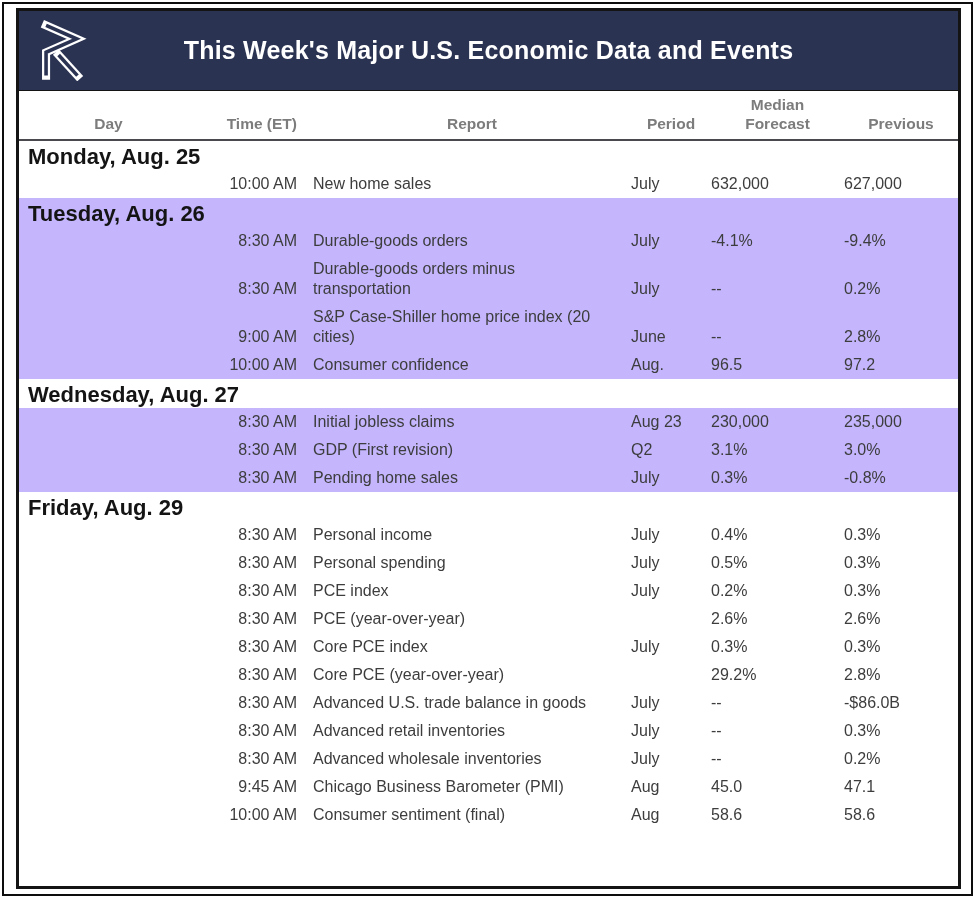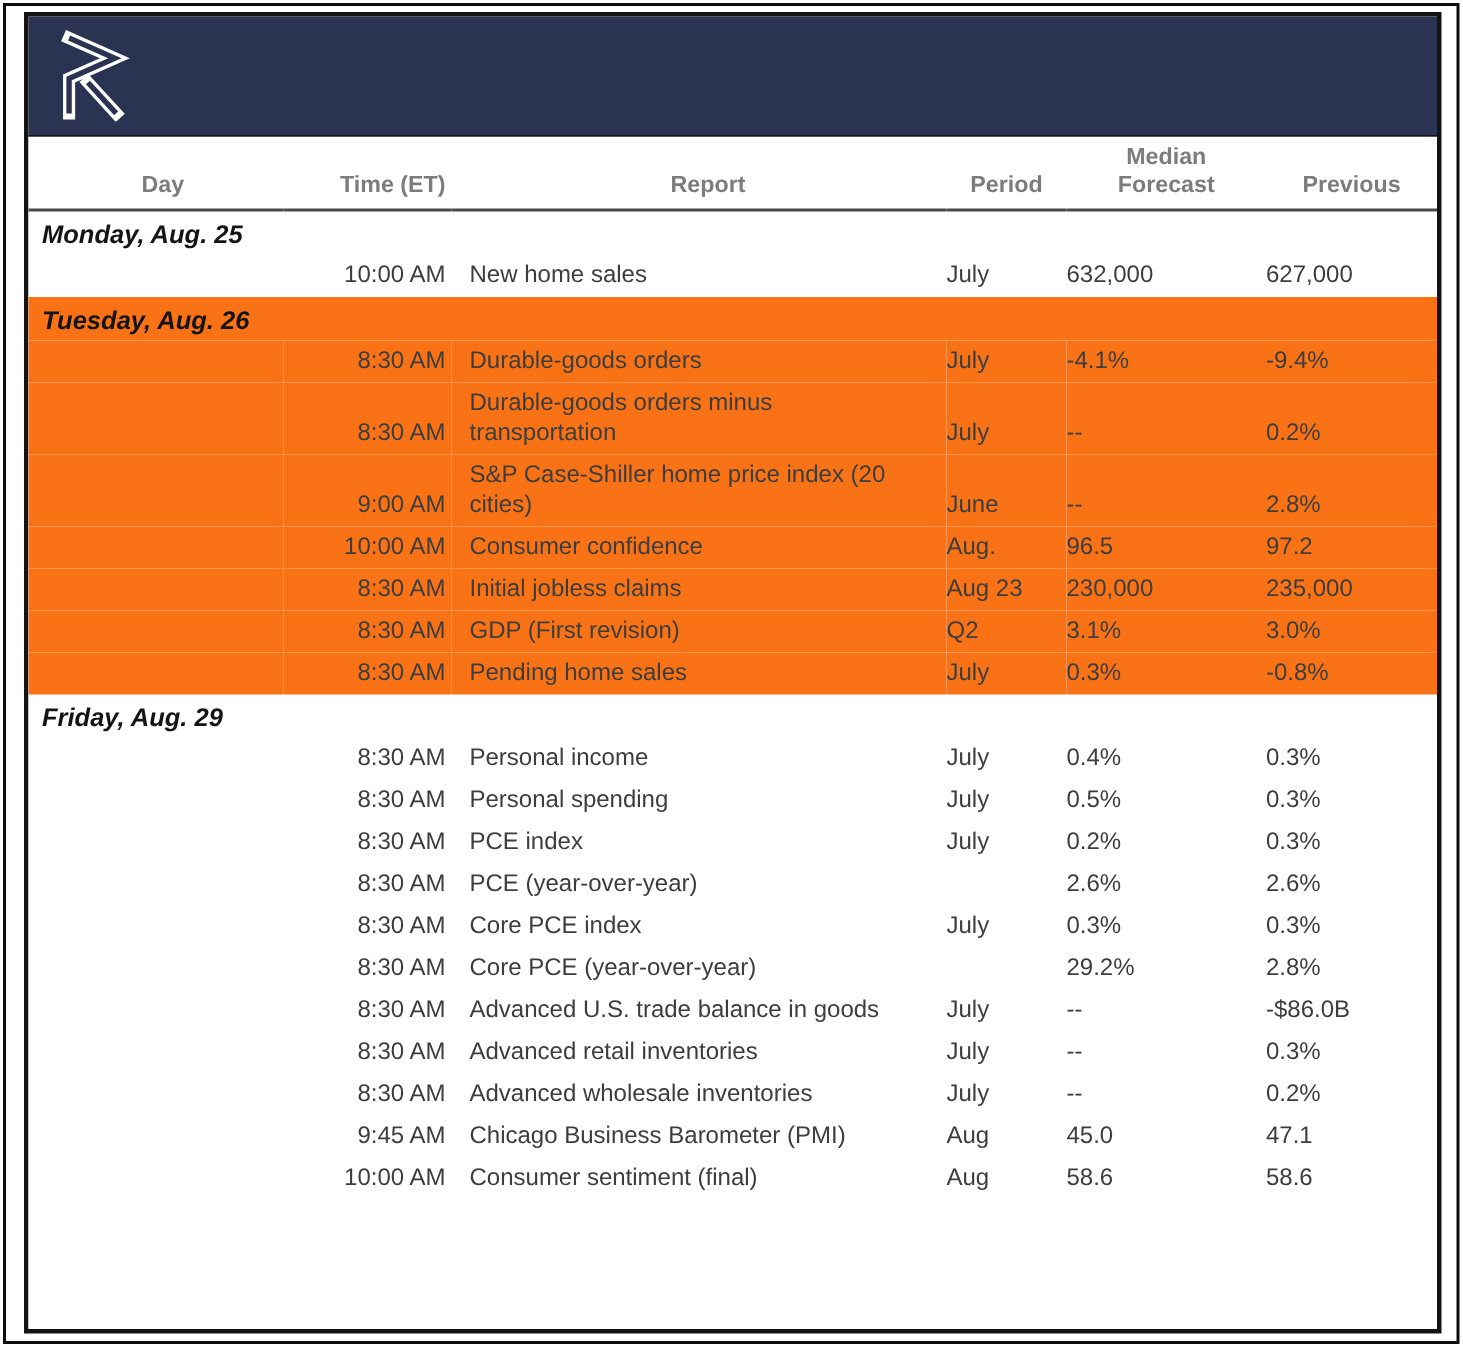--- a/index.html
+++ b/index.html
@@ -42,43 +42,44 @@
     vertical-align:bottom;padding:4px 0 6px 0;line-height:19px;
     border-bottom:2.5px solid #4a4a4e;white-space:pre-line;
   }
   th.c-day{padding-left:9px;}
   th.c-time{text-align:right;padding-right:4px;}
   th.c-report{padding-left:12px;}
   td{vertical-align:bottom;padding:4px 0;line-height:20px;}
   td.c-time{text-align:right;padding-right:4px;white-space:nowrap;}
   td.c-report{padding-left:12px;white-space:pre-line;}
   tr.day-row td{
-    font-weight:bold;color:#141414;font-size:17px;
-    padding:6px 0 3px 9px;line-height:20px;font-style:italic;
-  }
-  tr.shaded td{background:#f97316;}
+    font-weight:bold;color:#141414;font-size:22px;
+    padding:6px 0 3px 9px;line-height:20px;
+  }
+  tr.shaded td{background:#c4b5fd;}
 </style>
 </head>
 <body>
 
 <div class="page">
   <div class="outer-frame"></div>
   <div class="card">
 
     <header class="banner">
       <span class="logo">
         <svg viewBox="0 0 60 68" aria-hidden="true">
           <g fill="none">
             <path d="M10 62 L10 36 L44 21 L10 6" stroke="#ffffff" stroke-width="9" stroke-linecap="square" stroke-linejoin="miter"></path>
             <path d="M24 39 L45 62" stroke="#ffffff" stroke-width="9" stroke-linecap="square"></path>
             <path d="M10 62 L10 36 L44 21 L10 6" stroke="#2b3352" stroke-width="4" stroke-linecap="butt" stroke-linejoin="miter"></path>
             <path d="M24 39 L45 62" stroke="#2b3352" stroke-width="4" stroke-linecap="butt"></path>
           </g>
         </svg>
       </span>
+      <h1 class="banner-title">This Week's Major U.S. Economic Data and Events</h1>
     </header>
 
     <div class="table-wrap">
       <table>
         <colgroup>
           <col class="w-day">
             <col class="w-time">
             <col class="w-report">
           <col class="w-period">
             <col class="w-forecast">
@@ -144,20 +145,23 @@
 
   <tr class="event-row shaded">
     <td class="c-day"></td>
     <td class="c-time">10:00 AM</td>
     <td class="c-report">Consumer confidence</td>
     <td class="c-period">Aug.</td>
     <td class="c-forecast">96.5</td>
     <td class="c-previous">97.2</td>
   </tr>
 
+  <tr class="day-row">
+    <td colspan="6" class="day-label">Wednesday, Aug. 27</td>
+  </tr>
 
 
 
   <tr class="event-row shaded">
     <td class="c-day"></td>
     <td class="c-time">8:30 AM</td>
     <td class="c-report">Initial jobless claims</td>
     <td class="c-period">Aug 23</td>
     <td class="c-forecast">230,000</td>
     <td class="c-previous">235,000</td>

